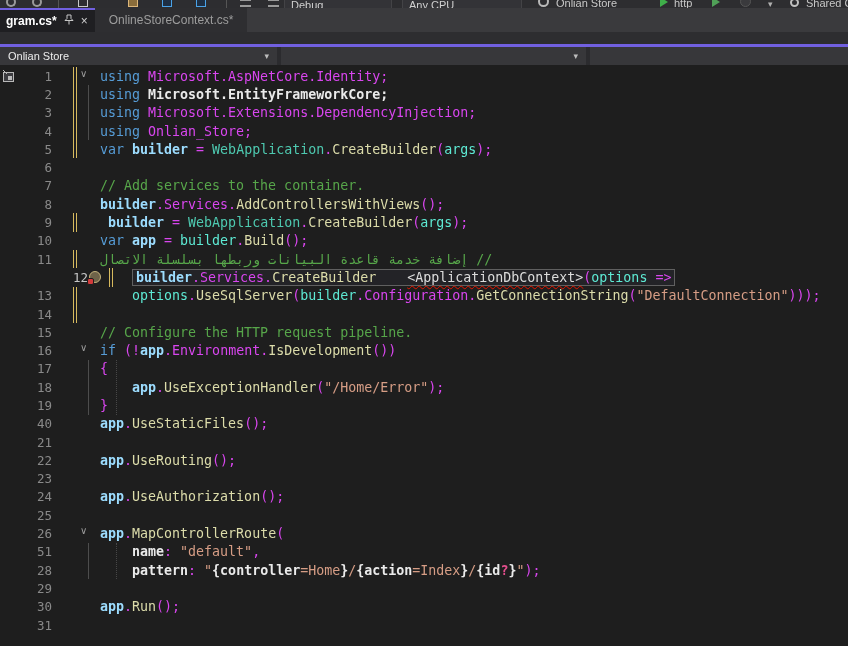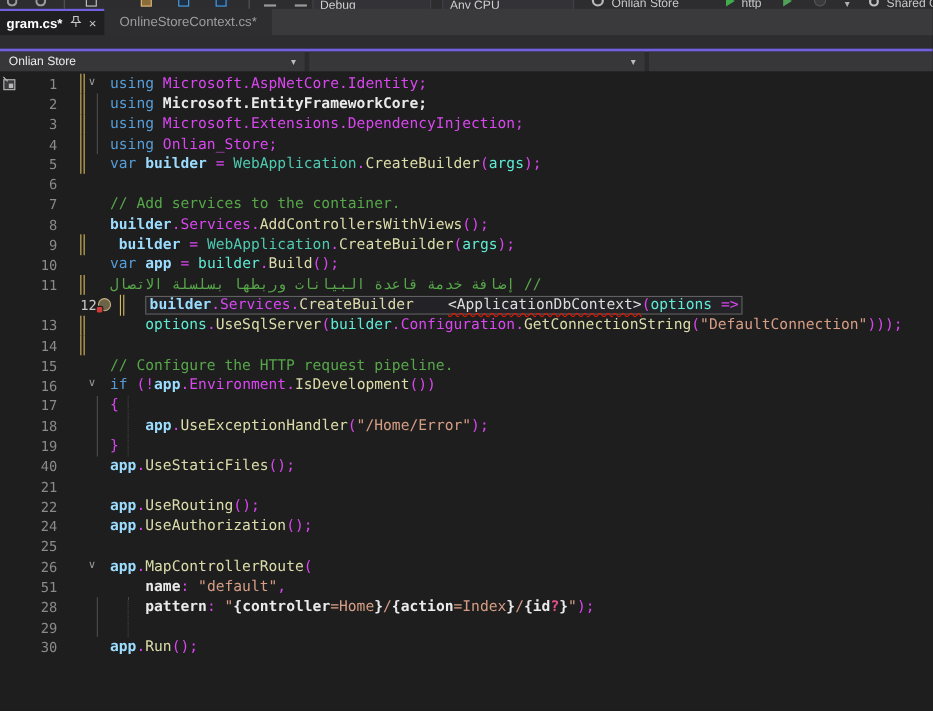--- a/index.html
+++ b/index.html
@@ -288,20 +288,25 @@
       <span class="num">21</span>
       <span class="markers"></span>
       <pre class="code"></pre>
     </div>
     <div class="line">
       <span class="num">22</span>
       <span class="markers"></span>
       <pre class="code"><span class="tk-v">app</span><span class="tk-p">.</span><span class="tk-m">UseRouting</span><span class="tk-p">();</span></pre>
     </div>
     <div class="line">
+      <span class="num">23</span>
+      <span class="markers"></span>
+      <pre class="code"></pre>
+    </div>
+    <div class="line">
       <span class="num">24</span>
       <span class="markers"></span>
       <pre class="code"><span class="tk-v">app</span><span class="tk-p">.</span><span class="tk-m">UseAuthorization</span><span class="tk-p">();</span></pre>
     </div>
     <div class="line">
       <span class="num">25</span>
       <span class="markers"></span>
       <pre class="code"></pre>
     </div>
     <div class="line">
@@ -323,19 +328,24 @@
     </div>
     <div class="line">
       <span class="num">29</span>
       <span class="markers"></span>
       <pre class="code"></pre>
     </div>
     <div class="line">
       <span class="num">30</span>
       <span class="markers"></span>
       <pre class="code"><span class="tk-v">app</span><span class="tk-p">.</span><span class="tk-m">Run</span><span class="tk-p">();</span></pre>
+    </div>
+    <div class="line">
+      <span class="num">31</span>
+      <span class="markers"></span>
+      <pre class="code"></pre>
     </div>
     <div class="guide solid" style="left: 88px; top: 20.3px; height: 54.9px;"></div>
     <div class="guide solid" style="left: 88px; top: 294.8px; height: 54.9px;"></div>
     <div class="guide dotted" style="left: 116px; top: 294.8px; height: 54.9px;"></div>
     <div class="guide solid" style="left: 88px; top: 477.8px; height: 36.6px;"></div>
     <div class="guide dotted" style="left: 116px; top: 477.8px; height: 36.6px;"></div>
   </div>
 
 </body></html>

